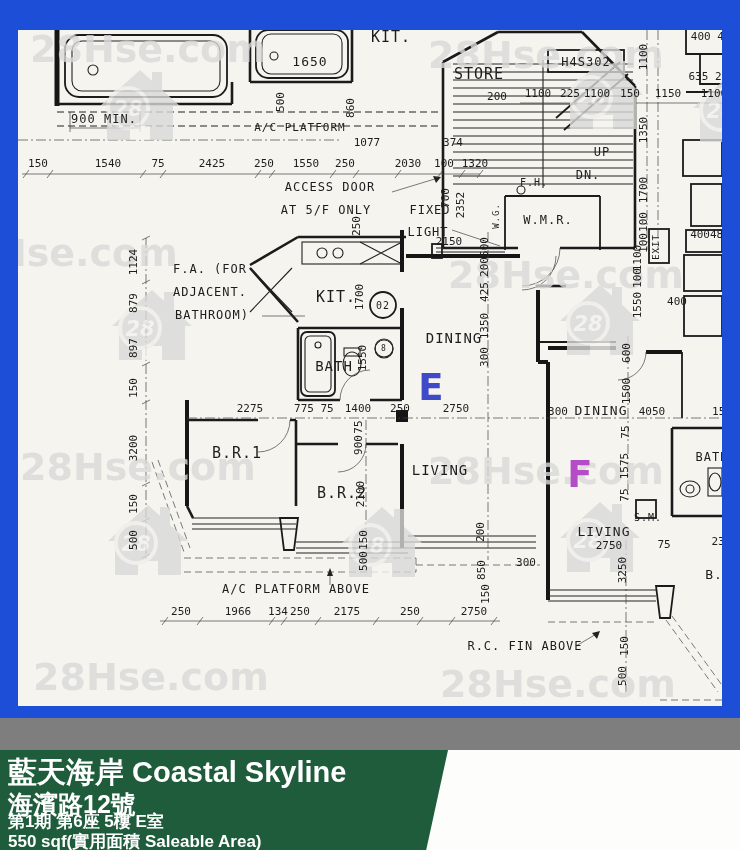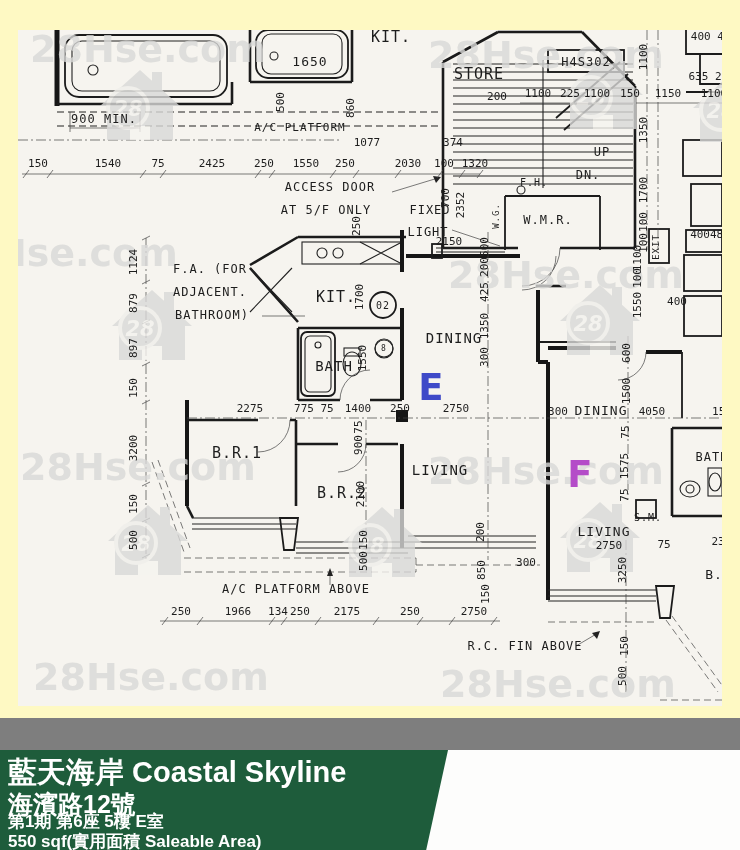--- a/index.html
+++ b/index.html
@@ -1,16 +1,16 @@
 <!DOCTYPE html>
 <html><head>
 <meta charset="utf-8">
 <style>
   html,body{margin:0;padding:0;background:#7e7e7e;}
-  #page{position:relative;width:740px;height:850px;background:#fef9c3;overflow:hidden;
+  #page{position:relative;width:740px;height:850px;background:#1d4ed8;overflow:hidden;
         font-family:"Liberation Sans",sans-serif;}
   svg text{user-select:none;}
   .dim,.lbl{font-family:"DejaVu Sans Mono",monospace;fill:#1d1d1d;text-anchor:middle;}
   .lbl{letter-spacing:1px;}
   .wm-text{font-family:"DejaVu Sans",sans-serif;font-weight:bold;fill:#d9d9d7;text-anchor:start;}
   .unit-letter{font-family:"DejaVu Sans",sans-serif;font-weight:bold;text-anchor:middle;}
   .w5{stroke:#161616;stroke-width:5;fill:none;}
   .w4{stroke:#161616;stroke-width:4;fill:none;}
   .w3{stroke:#1b1b1b;stroke-width:2.6;fill:none;}
   .w2{stroke:#1b1b1b;stroke-width:1.8;fill:none;}

